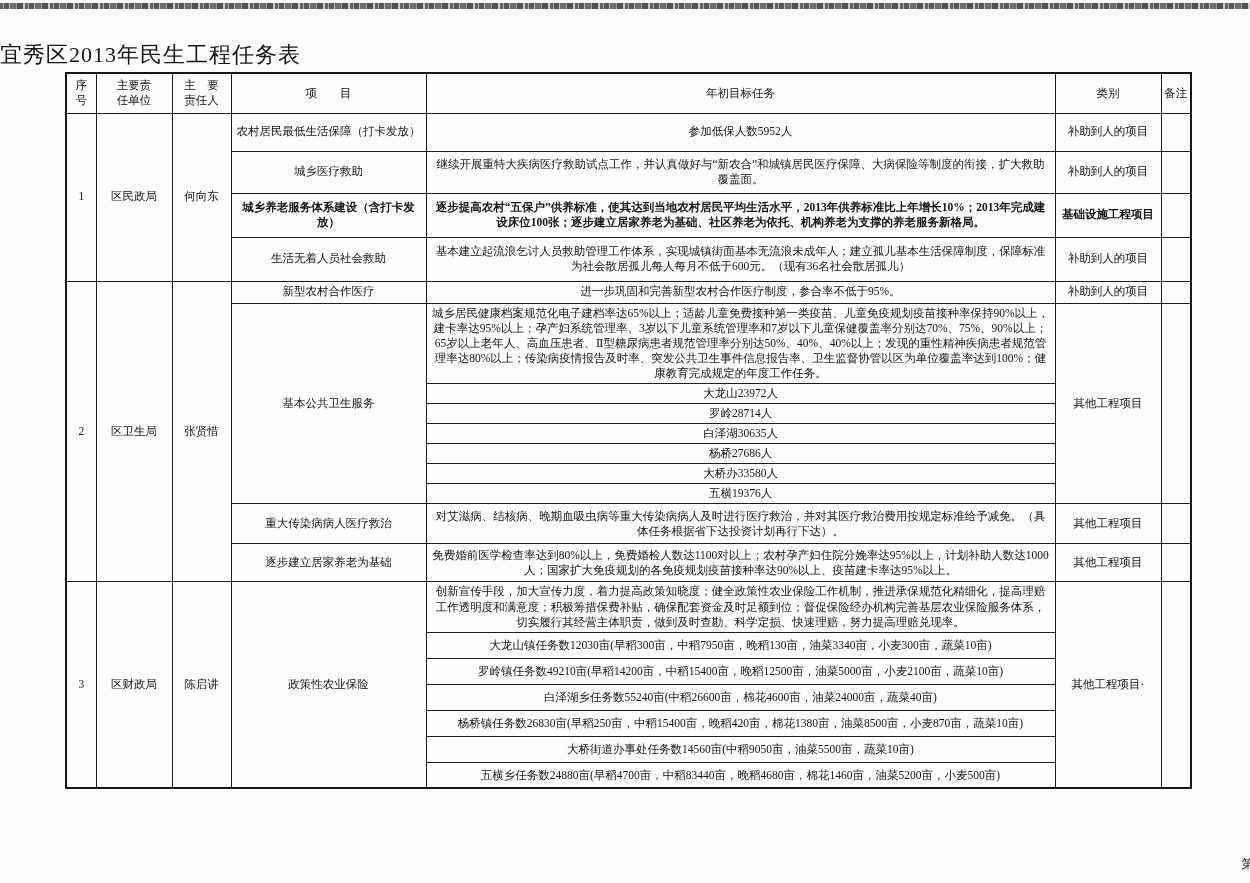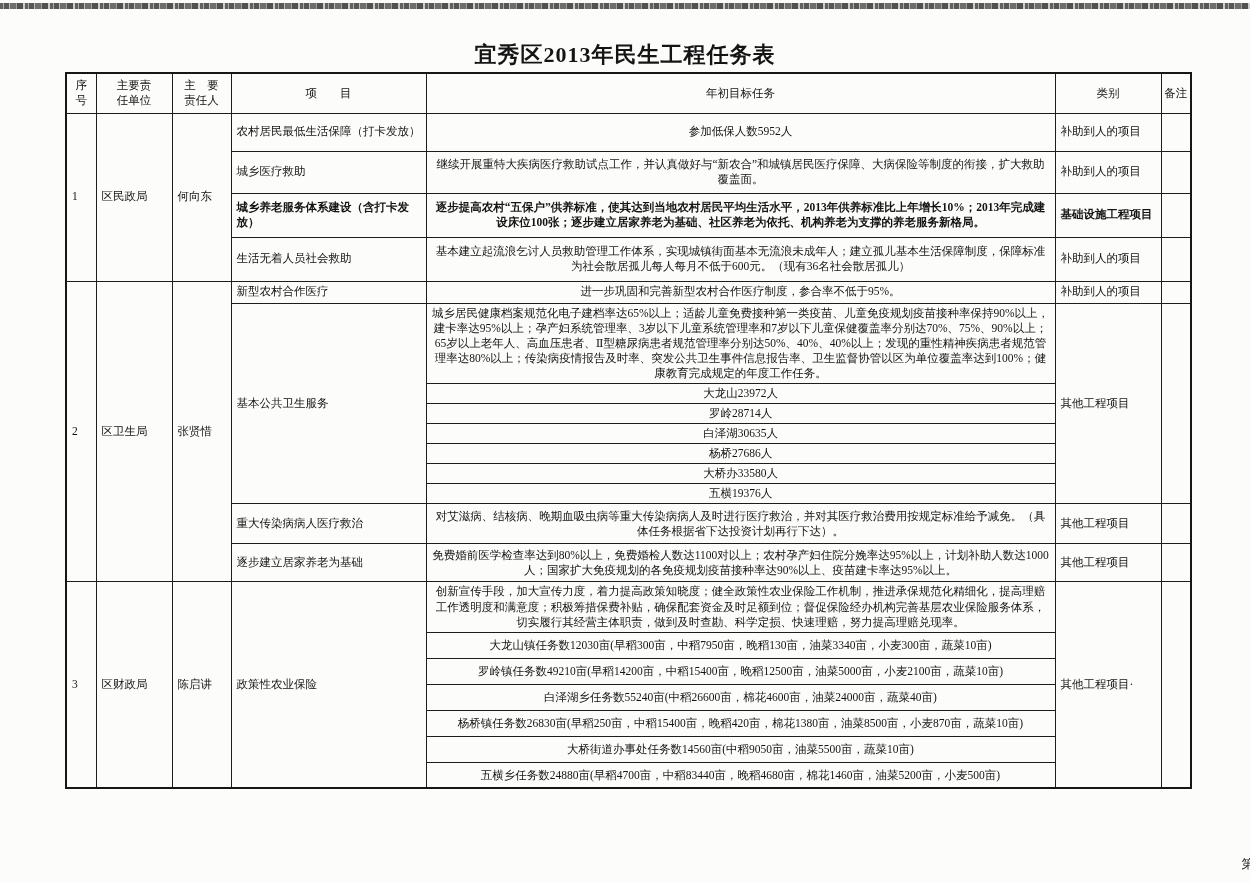--- a/index.html
+++ b/index.html
@@ -13,24 +13,24 @@
     overflow:hidden;
   }
   .scan-noise {
     position:absolute; top:3px; left:0; width:1250px; height:6px;
     background:repeating-linear-gradient(90deg,
       #3a3a3a 0 3px, #9a9a9a 3px 4px, #2e2e2e 4px 9px, #b0b0b0 9px 10px,
       #4a4a4a 10px 16px, #8a8a8a 16px 17px, #262626 17px 23px, #c0c0c0 23px 25px);
     opacity:.8;
   }
   .doc-title {
-    text-align:center;
+    text-align:left;
     padding-top:40px;
     font-size:22px;
-    font-weight:bold;
+    font-weight:normal;
     letter-spacing:1px;
   }
   .prepared-by {
     margin:14px 0 0 65px;
     width:1125px;
     font-size:12.5px;
     padding-bottom:2px;
     border-bottom:1px solid #2a2a2a;
   }
   table.task-table {
@@ -48,21 +48,21 @@
     padding:2px 5px;
     line-height:1.32;
     overflow:hidden;
   }
   .task-table th {
     font-weight:normal;
     text-align:center;
     white-space:pre-line;
     padding:2px 1px;
   }
-  .cell-center { }
+  .cell-center { text-align:center; }
   .target-cell { text-align:center; }
   .town-row td { padding-top:1px; padding-bottom:1px; }
   .hdr-row { height:40px; }
   .r-s1a { height:38px; } .r-s1b { height:42px; } .r-s1c { height:44px;font-weight:bold; } .r-s1d { height:44px; }
   .r-xf  { height:22px; }
   .r-town2 { height:20px; }
   .r-zd { height:40px; } .r-tg { height:38px; }
   .r-town3 { height:26px; }
   .page-footer {
     position:absolute;

